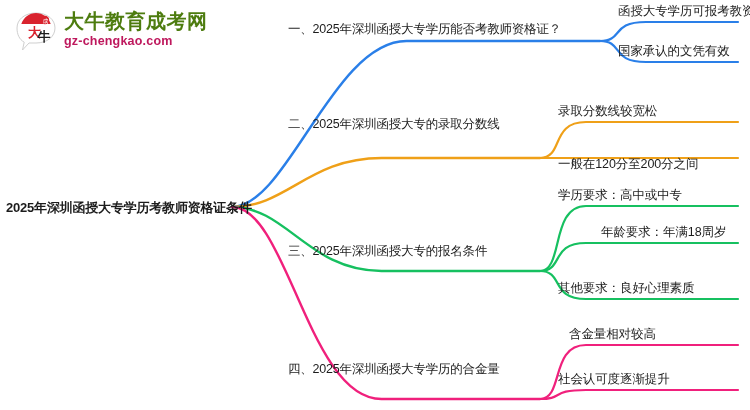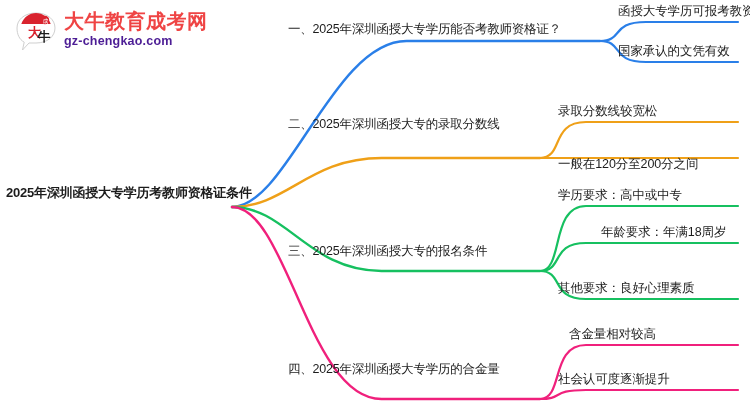--- a/index.html
+++ b/index.html
@@ -31,29 +31,29 @@
     height: 42px;
   }
   #logo-text-wrap {
     position: absolute;
     left: 50px;
     top: 2px;
   }
   #logo-title {
     font-size: 20px;
     font-weight: bold;
-    color: #ef4444;
+    color: #4d7c0f;
     letter-spacing: 0.5px;
     line-height: 23px;
     white-space: nowrap;
   }
   #logo-sub {
     font-size: 12.5px;
     font-weight: bold;
-    color: #4c1d95;
+    color: #be185d;
     letter-spacing: 0.2px;
     line-height: 15px;
     white-space: nowrap;
     margin-top: 1px;
   }
 
   
   #map-svg {
     position: absolute;
     left: 0;
@@ -155,13 +155,13 @@
     <div class="map-label leaf-label" style="left: 558px; top: 139px; margin-top: 17px;">一般在120分至200分之间</div>
     <div class="map-label branch-label" style="left: 288px; top: 243px;">三、2025年深圳函授大专的报名条件</div>
     <div class="map-label leaf-label" style="left: 558px; top: 187px;">学历要求：高中或中专</div>
     <div class="map-label leaf-label" style="left: 558px; top: 224px; margin-left: 43px;">年龄要求：年满18周岁</div>
     <div class="map-label leaf-label" style="left: 558px; top: 280px;">其他要求：良好心理素质</div>
     <div class="map-label branch-label" style="left: 288px; top: 361px;">四、2025年深圳函授大专学历的合金量</div>
     <div class="map-label leaf-label" style="left: 558px; top: 326px; margin-left: 11px;">含金量相对较高</div>
     <div class="map-label leaf-label" style="left: 558px; top: 371px; text-align: center;">社会认可度逐渐提升</div>
   </div>
 
-<div class="map-label" id="root-label" style="left:6px; top:184px;">2025年深圳函授大专学历考教师资格证条件</div>
+<div class="map-label" id="root-label" style="left:6px; top:199px;">2025年深圳函授大专学历考教师资格证条件</div>
 
 </body></html>

